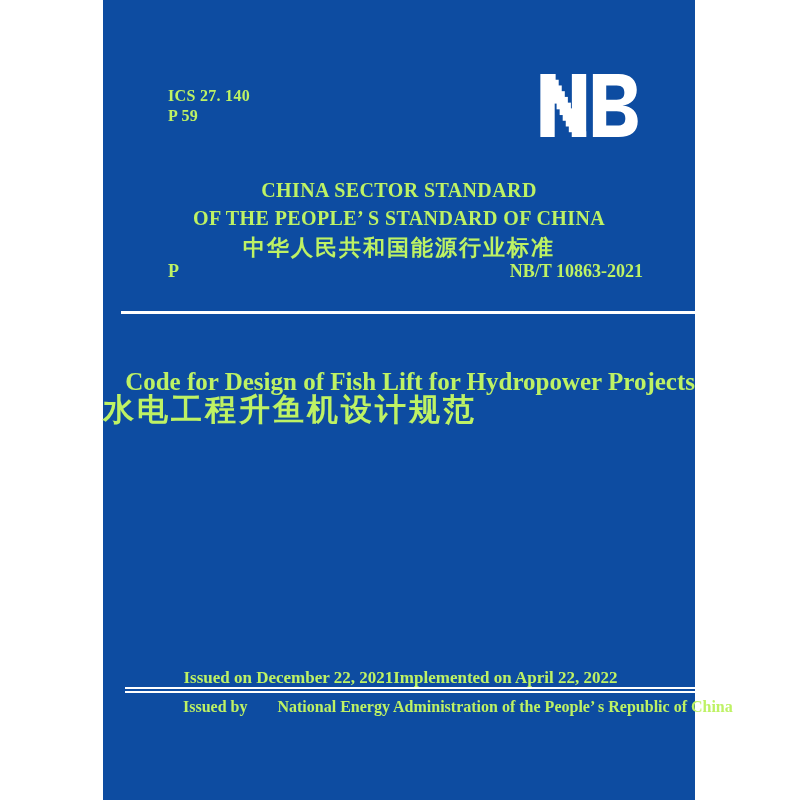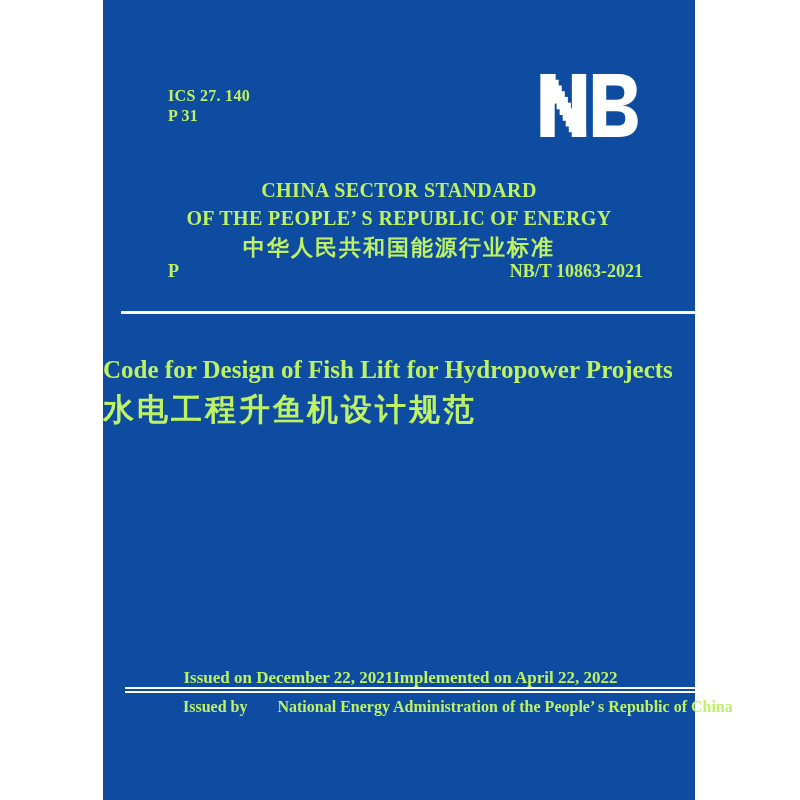--- a/index.html
+++ b/index.html
@@ -11,41 +11,41 @@
   .ics-block{position:absolute;left:65px;top:86px;font-size:16px;line-height:20px;
              letter-spacing:.3px;}
   .nb-logo{position:absolute;right:54px;top:74px;width:102px;height:63px;}
   .org-block{position:absolute;left:0;right:0;top:176px;text-align:center;
              font-size:20px;line-height:28px;letter-spacing:.4px;}
   .org-cn{font-size:22px;line-height:30px;letter-spacing:2px;margin-top:1px;}
   .num-row{position:absolute;left:65px;right:52px;top:261px;display:flex;
            justify-content:space-between;font-size:18px;}
   .rule-single{position:absolute;left:18px;right:0;top:311px;height:3px;
                background:#ffffff;}
-  .title-en{position:absolute;left:0;right:0;top:356px;text-align:left;
+  .title-en{position:absolute;left:0;right:0;top:368px;text-align:right;
             font-size:25px;}
   .title-cn{position:absolute;left:0;right:0;top:389px;text-align:left;
             font-size:31px;letter-spacing:3px;}
   .dates-row{position:absolute;left:73px;right:70px;top:668px;display:flex;
              justify-content:center;font-size:17px;}
   .rule-double{position:absolute;left:22px;right:0;top:687px;height:2px;
                border-top:2px solid #ffffff;border-bottom:2px solid #ffffff;}
   .issuedby-row{position:absolute;left:80px;top:698px;font-size:16px;
                 white-space:nowrap;}
   .issuedby-row .label{margin-right:30px;margin-top:44px;}
 </style>
 </head>
 <body>
 
 <div class="page">
   <div class="cover">
 
     <div class="ics-block">
       <div>ICS 27. 140</div>
-      <div>P 31</div>
+      <div>P 59</div>
     </div>
 
     <svg class="nb-logo" viewBox="0 0 104 66" role="img" aria-label="NB">
       <g fill="#ffffff">
         <rect x="0" y="0" width="15" height="66"></rect>
         <rect x="33" y="0" width="15" height="66"></rect>
         <rect x="1" y="0" width="15" height="7"></rect>
         <rect x="4.2" y="6" width="15" height="7"></rect>
         <rect x="7.4" y="12" width="15" height="7"></rect>
         <rect x="10.6" y="18" width="15" height="7"></rect>
@@ -55,21 +55,21 @@
         <rect x="23.4" y="42" width="15" height="7"></rect>
         <rect x="26.6" y="48" width="15" height="7"></rect>
         <rect x="29.8" y="54" width="15" height="7"></rect>
         <rect x="33" y="60" width="15" height="6"></rect>
         <path fill-rule="evenodd" d="M55 0 H82 C95 0 101 7 101 16.5 C101 26 95 32 86 33 C96 34 102 40 102 49.5 C102 60 95 66 82 66 H55 Z M69 12 H80 C86 12 88 15 88 19.5 C88 24 86 27 80 27 H69 Z M69 39 H80 C87 39 89 42 89 46.5 C89 51 87 54 80 54 H69 Z"></path>
       </g>
     </svg>
 
     <div class="org-block">
       <div>CHINA SECTOR STANDARD</div>
-      <div>OF THE PEOPLE’ S REPUBLIC OF ENERGY</div>
+      <div>OF THE PEOPLE’ S STANDARD OF CHINA</div>
       <div class="org-cn">中华人民共和国能源行业标准</div>
     </div>
 
     <div class="num-row">
       <span>P</span>
       <span>NB/T 10863-2021</span>
     </div>
 
     <div class="rule-single"></div>
 

